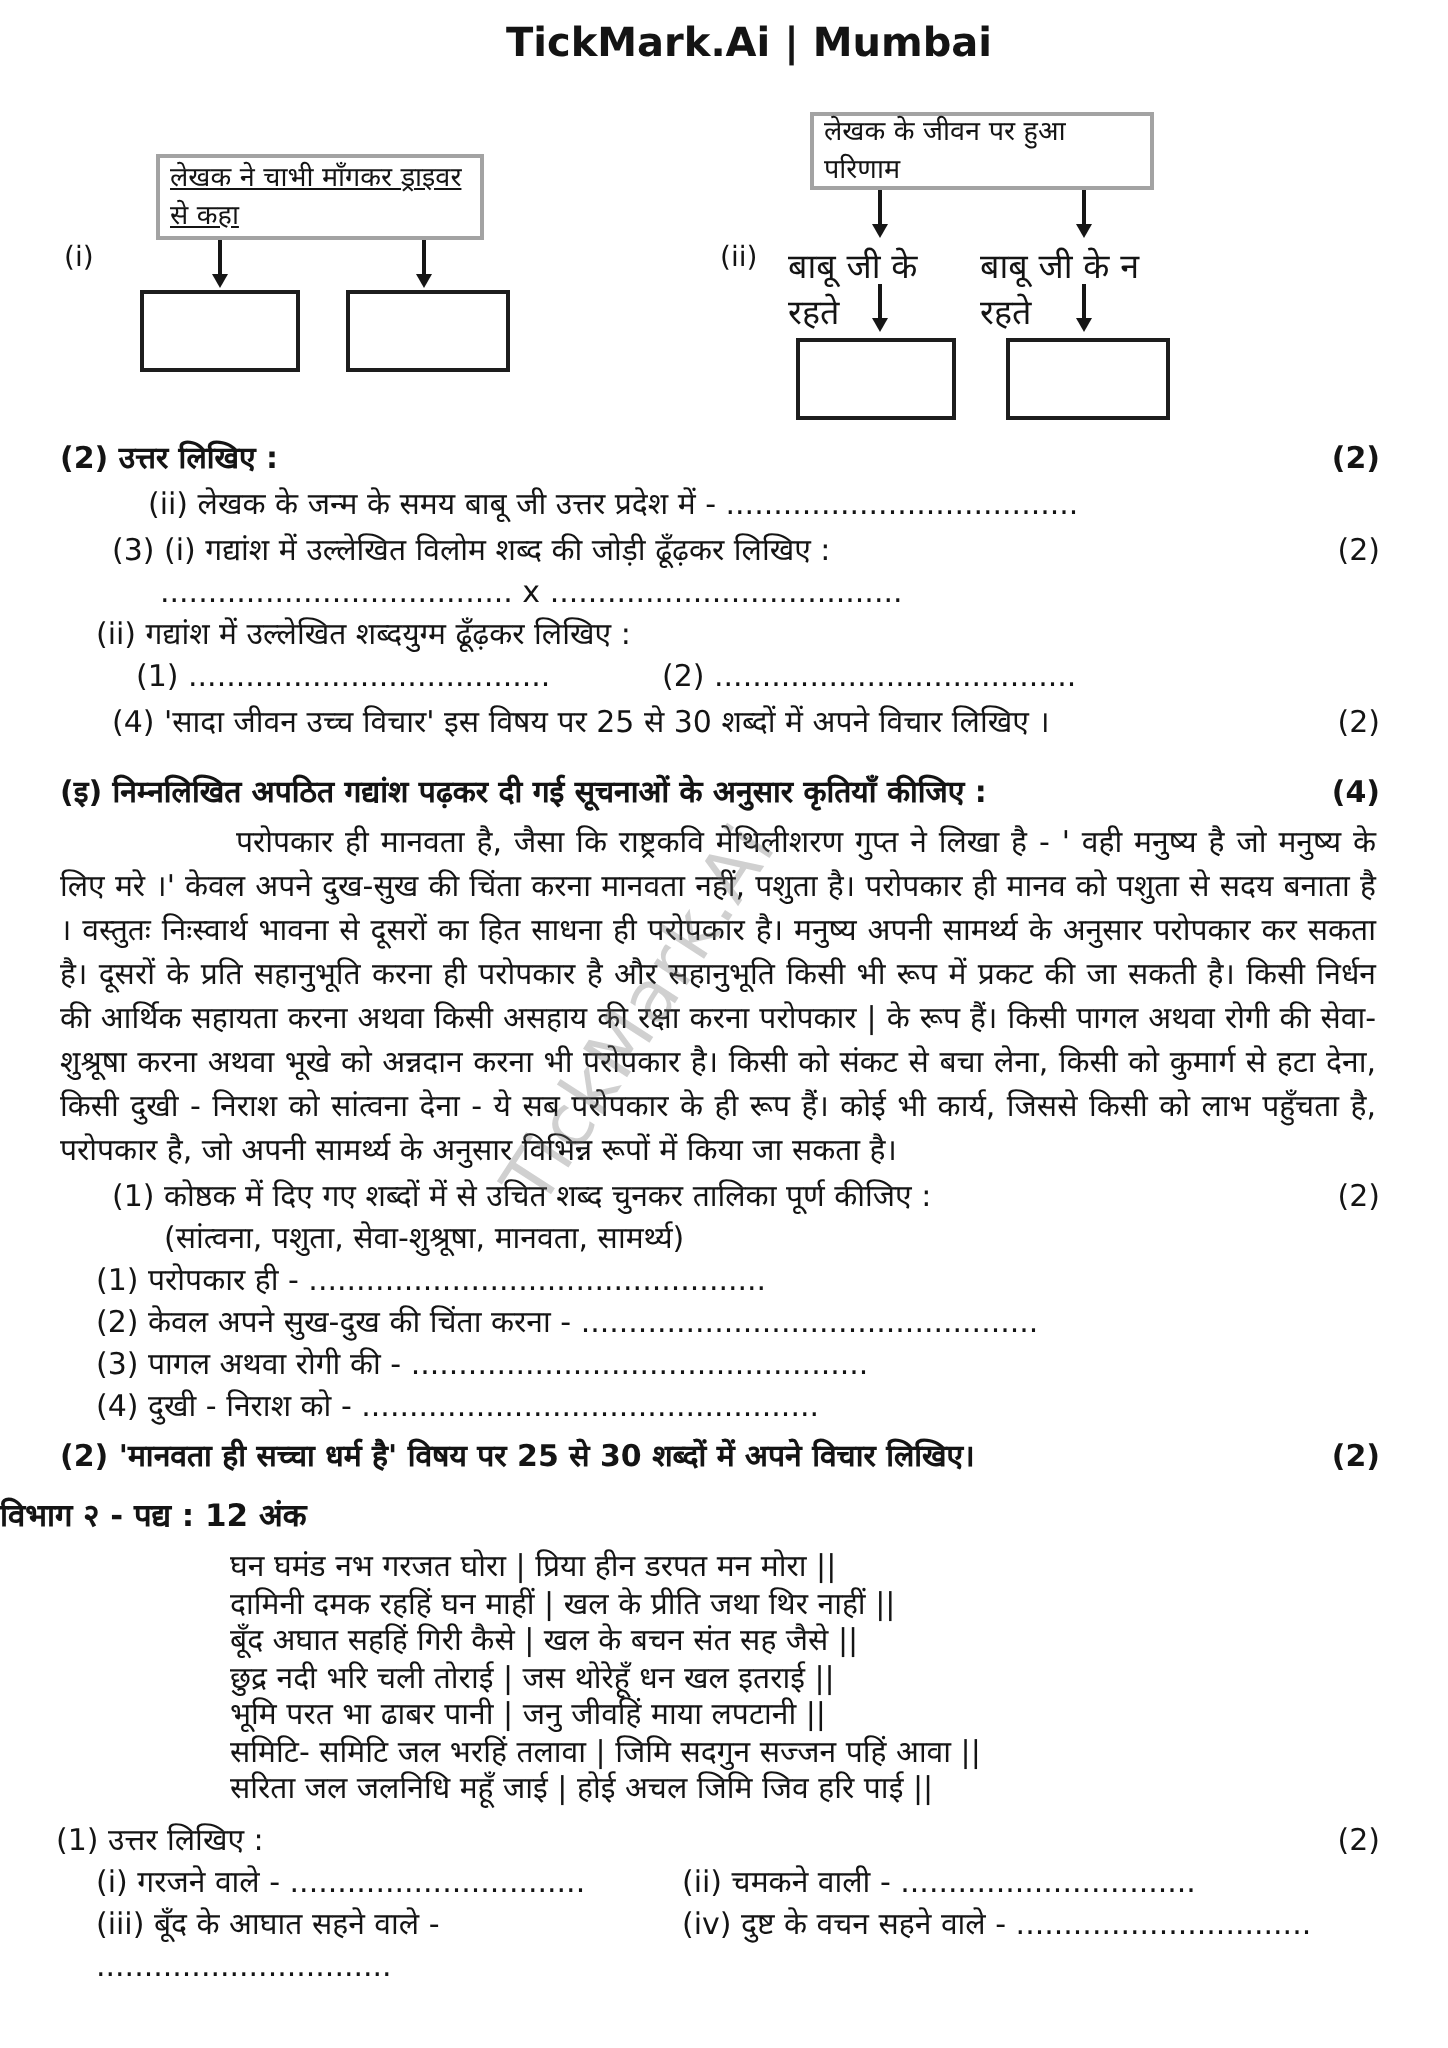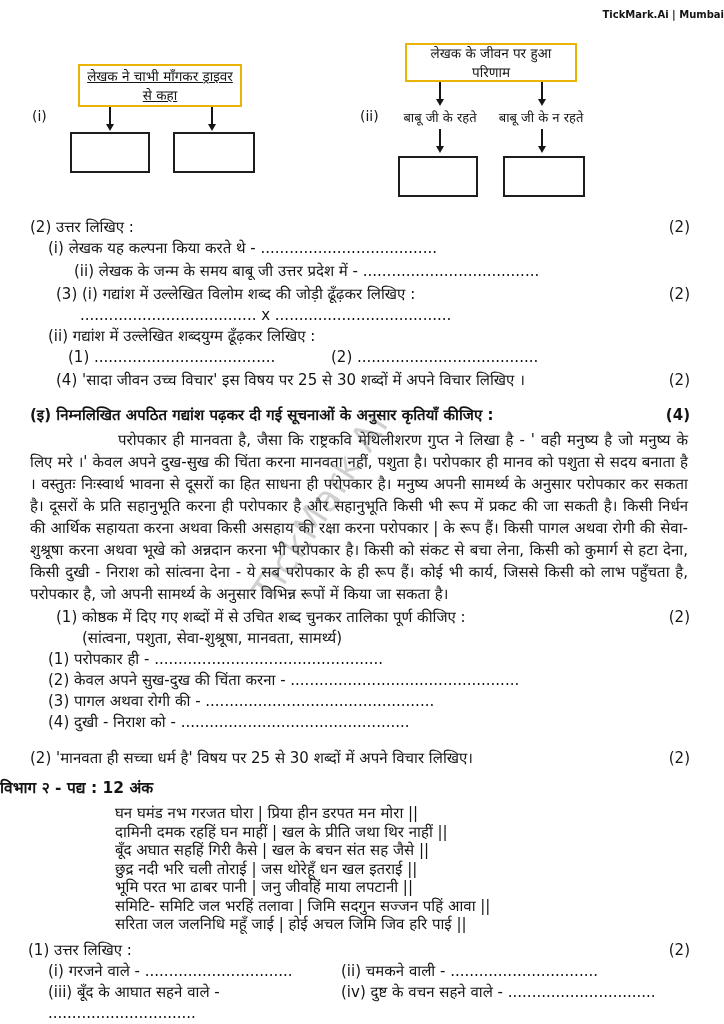--- a/index.html
+++ b/index.html
@@ -1,29 +1,29 @@
 <!DOCTYPE html>
 <html><head>
 <meta charset="utf-8">
 <style>
   * { margin:0; padding:0; box-sizing:border-box; }
   html,body { width:724px; height:1024px; background:#ffffff; overflow:hidden;
     font-family:"DejaVu Sans","Liberation Sans",sans-serif; color:#141414; }
   .page { position:relative; width:724px; height:1024px; }
 
   
-  .header { padding-top:9px; text-align:right; font-size:10px; font-weight:bold;padding-left:25px; }
+  .header { padding-top:9px; text-align:center; font-size:20px; font-weight:bold;padding-left:25px; }
 
   
   .fc { position:relative; height:182px; }
   .fc .lbl { position:absolute; font-size:14px; }
-  .fc .box { position:absolute; border:2px solid #eab308; display:flex; align-items:center;
-    justify-content:center; text-align:center; font-size:13.5px; line-height:19px; padding:17px 5px; }
+  .fc .box { position:absolute; border:2px solid #a3a3a3; display:flex; align-items:center;
+    justify-content:center; text-align:left; font-size:13.5px; line-height:19px; padding:17px 5px; }
   .fc .ebox { position:absolute; border:2px solid #1d1d1d; background:#fff; }
-  .fc .branch { position:absolute; font-size:13px; text-align:center; }
+  .fc .branch { position:absolute; font-size:17px; }
   .arrow { position:absolute; width:12px; }
   .arrow .shaft { width:2px; height:17px; background:#161616; margin:0 auto; }
   .arrow .head { width:0; height:0; margin:0 auto; border-left:4.5px solid transparent;
     border-right:4.5px solid transparent; border-top:7px solid #161616; }
 
   
   .content { font-size:15px; line-height:21px; }
   .row { display:flex; justify-content:space-between; align-items:flex-start; padding:0 34px 0 30px; }
   .row .qtext { flex:1 1 auto; }
   .row .mark { flex:none; width:36px; text-align:right; }
@@ -31,21 +31,21 @@
   .ind1 { padding-left:18px; }
   .ind2 { padding-left:38px; }
   .ind3 { padding-left:52px; }
   .pairline { padding-left:50px; }
   .twocol { display:flex; }
   .twocol .c1 { width:293px; }
   .twocol-b .c1 { width:263px; }
   .passage { margin:3px 36px 0 30px; text-align:justify; text-indent:88px; line-height:22px; }
   .center-head { text-align:left; font-weight:bold; margin-top:9px; font-size:15.5px; }
   .poem { margin:5px 0 0 115px; line-height:18.5px; }
-  .mt2 { margin-top:2px;margin-left:26px; } .mt4 { margin-top:15px; } .mt6 { margin-top:6px;padding-left:28px; } .mt14 { margin-top:14px; }
+  .mt2 { margin-top:2px;margin-left:26px; } .mt4 { margin-top:4px;font-weight:bold; } .mt6 { margin-top:6px;padding-left:28px; } .mt14 { margin-top:14px; }
 
   .watermark { position:absolute; left:190px; top:487px; width:260px; text-align:center;
     font-size:36px; color:rgba(110,110,110,0.32); transform:rotate(-57deg); letter-spacing:1px;
     pointer-events:none; }
 </style>
 </head>
 <body>
 
 <div class="page">
 
@@ -90,23 +90,20 @@
     </div>
     <div class="ebox" style="left:398px; top:136px; width:80px; height:41px;"></div>
     <div class="ebox" style="left:503px; top:136px; width:82px; height:41px;"></div>
   </div>
 
   <div class="content">
 
     <div class="row mt4">
       <span class="qtext">(2) उत्तर लिखिए :</span>
       <span class="mark">(2)</span>
-    </div>
-    <div class="row">
-      <span class="qtext ind1">(i) लेखक यह कल्पना किया करते थे - .....................................</span>
     </div>
     <div class="row mt2">
       <span class="qtext ind1">(ii) लेखक के जन्म के समय बाबू जी उत्तर प्रदेश में - .....................................</span>
     </div>
 
     <div class="row mt2">
       <span class="qtext">(3) (i) गद्यांश में उल्लेखित विलोम शब्द की जोड़ी ढूँढ़कर लिखिए :</span>
       <span class="mark">(2)</span>
     </div>
     <div class="row">

